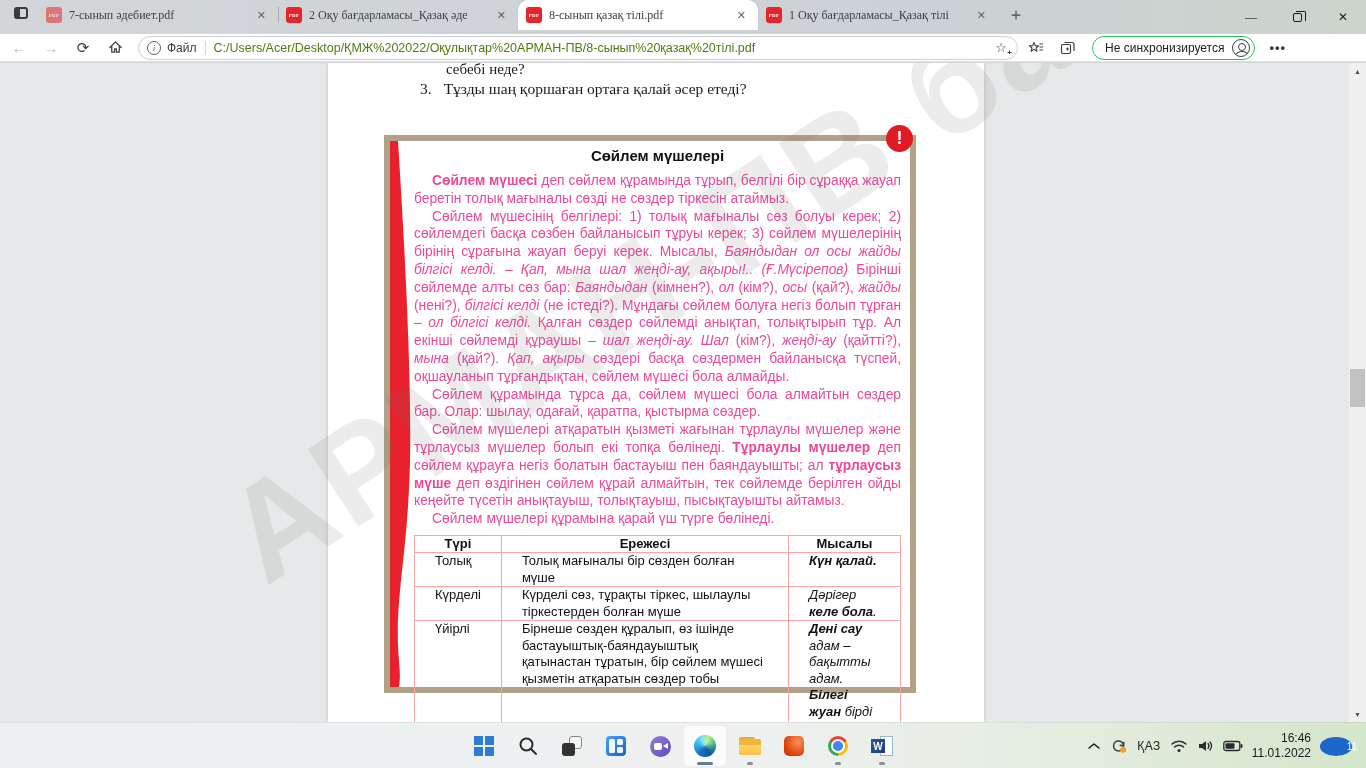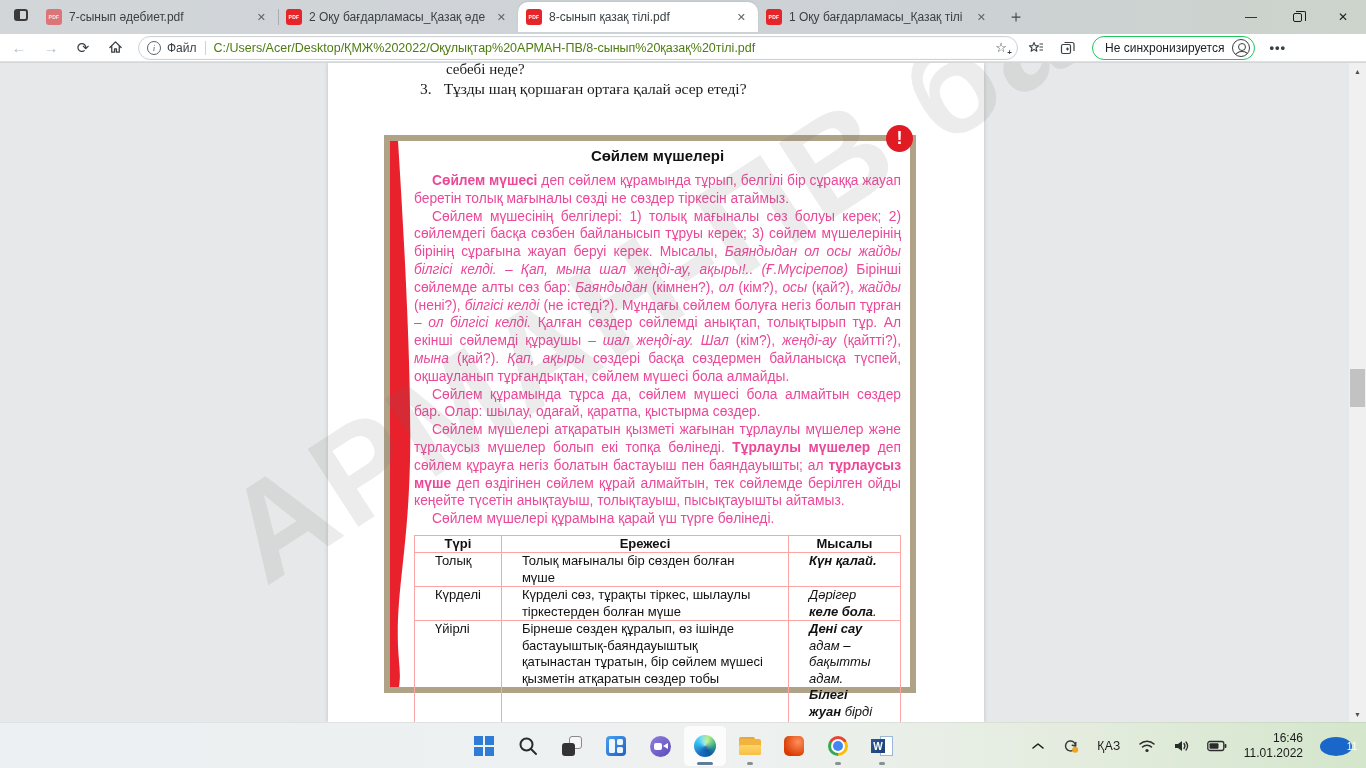--- a/index.html
+++ b/index.html
@@ -3,21 +3,21 @@
 <meta charset="utf-8">
 <style>
   *{margin:0;padding:0;box-sizing:border-box;}
   html,body{width:1366px;height:768px;overflow:hidden;}
   body{font-family:"Liberation Sans",sans-serif;background:#d3d7da;position:relative;}
   .b{font-weight:bold}.i{font-style:italic}
 
   
   .tabbar{position:absolute;left:0;top:0;width:1366px;height:34px;
     background:linear-gradient(90deg,#d2d6d9 0%,#ccd1d5 70%,#ccd4cb 100%);
-    display:flex;align-items:center;}
+    display:flex;align-items:flex-start;font-family:Liberation Serif, serif;}
   .tab-actions{width:26px;height:26px;margin:0 4px 4px 8px;display:flex;align-items:center;justify-content:center;border-radius:6px;}
   .tab-actions .glyph{width:14px;height:12px;border:2px solid #3b3b3b;border-radius:3px;position:relative;}
   .tab-actions .glyph::before{content:"";position:absolute;left:0;top:0;bottom:0;width:4px;background:#3b3b3b;}
   .tab{width:240px;height:30px;display:flex;align-items:center;padding:0 8px;border-radius:10px 10px 0 0;position:relative;color:#3c4043;}
   .tab.active{background:#fff;box-shadow:0 -1px 2px rgba(0,0,0,.08);}
   .tab .sep{position:absolute;right:-1px;top:7px;height:16px;width:1px;background:#a7acb1;}
   .pdf-ico{width:16px;height:16px;border-radius:3px;background:#e5252a;color:#fff;
     font-size:5px;font-weight:bold;display:flex;align-items:center;justify-content:center;flex:0 0 auto;letter-spacing:.3px;}
   .pdf-ico.faded{opacity:.55;}
   .tab .title{font-size:12px;margin-left:7px;white-space:nowrap;overflow:hidden;flex:1;}
@@ -108,21 +108,21 @@
   .ic-folder .back{position:absolute;left:0;top:2px;width:22px;height:16px;background:#f0b43f;border-radius:2px;}
   .ic-folder .front{position:absolute;left:0;bottom:0;width:22px;height:10px;background:linear-gradient(180deg,#ffd567,#f7bf45);border-radius:2px;}
   .ic-office{width:20px;height:20px;border-radius:5px;background:radial-gradient(circle at 70% 30%,#ff8f5a,#d83b01 75%);}
   .ic-chrome{width:20px;height:20px;border-radius:50%;background:conic-gradient(from -60deg,#ea4335 0 120deg,#fbbc05 120deg 240deg,#34a853 240deg 360deg);position:relative;}
   .ic-chrome::after{content:"";position:absolute;left:5px;top:5px;width:10px;height:10px;border-radius:50%;background:#4285f4;box-shadow:0 0 0 2px #fff;}
   .ic-word{position:relative;width:22px;height:20px;}
   .ic-word .sheet{position:absolute;right:0;top:0;width:13px;height:20px;background:#fff;border:1px solid #9ab6d8;}
   .ic-word .wbox{position:absolute;left:0;top:3px;width:14px;height:14px;background:linear-gradient(135deg,#2b579a,#1e3f73);color:#fff;font-size:10px;font-weight:bold;display:flex;align-items:center;justify-content:center;}
   .ic-search-svg,.tray svg{display:block;}
   
-  .tray{position:absolute;right:14px;top:0;height:46px;display:flex;align-items:center;gap:17px;color:#1b1b1b;}
+  .tray{position:absolute;right:14px;top:0;height:46px;display:flex;align-items:center;gap:9px;color:#1b1b1b;}
   .lang{font-size:12px;letter-spacing:.5px;}
   .clock{font-size:12px;text-align:right;line-height:15px;}
   .notif-badge{width:19px;height:19px;border-radius:50%;background:#1a66c9;color:#fff;font-size:10px;display:flex;align-items:center;justify-content:center;padding-left:32px;}
 </style>
 </head>
 <body>
 
 <div class="tabbar">
   <div class="tab-actions">
     <div class="glyph"></div>

